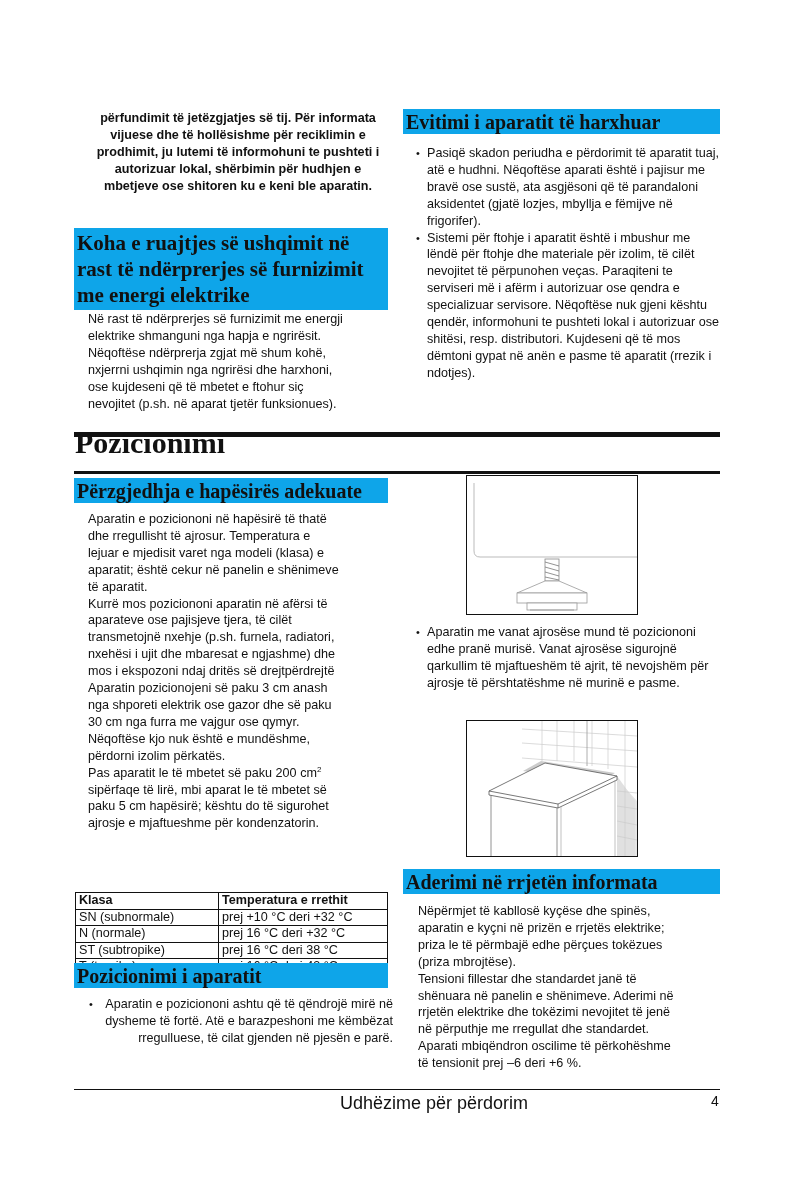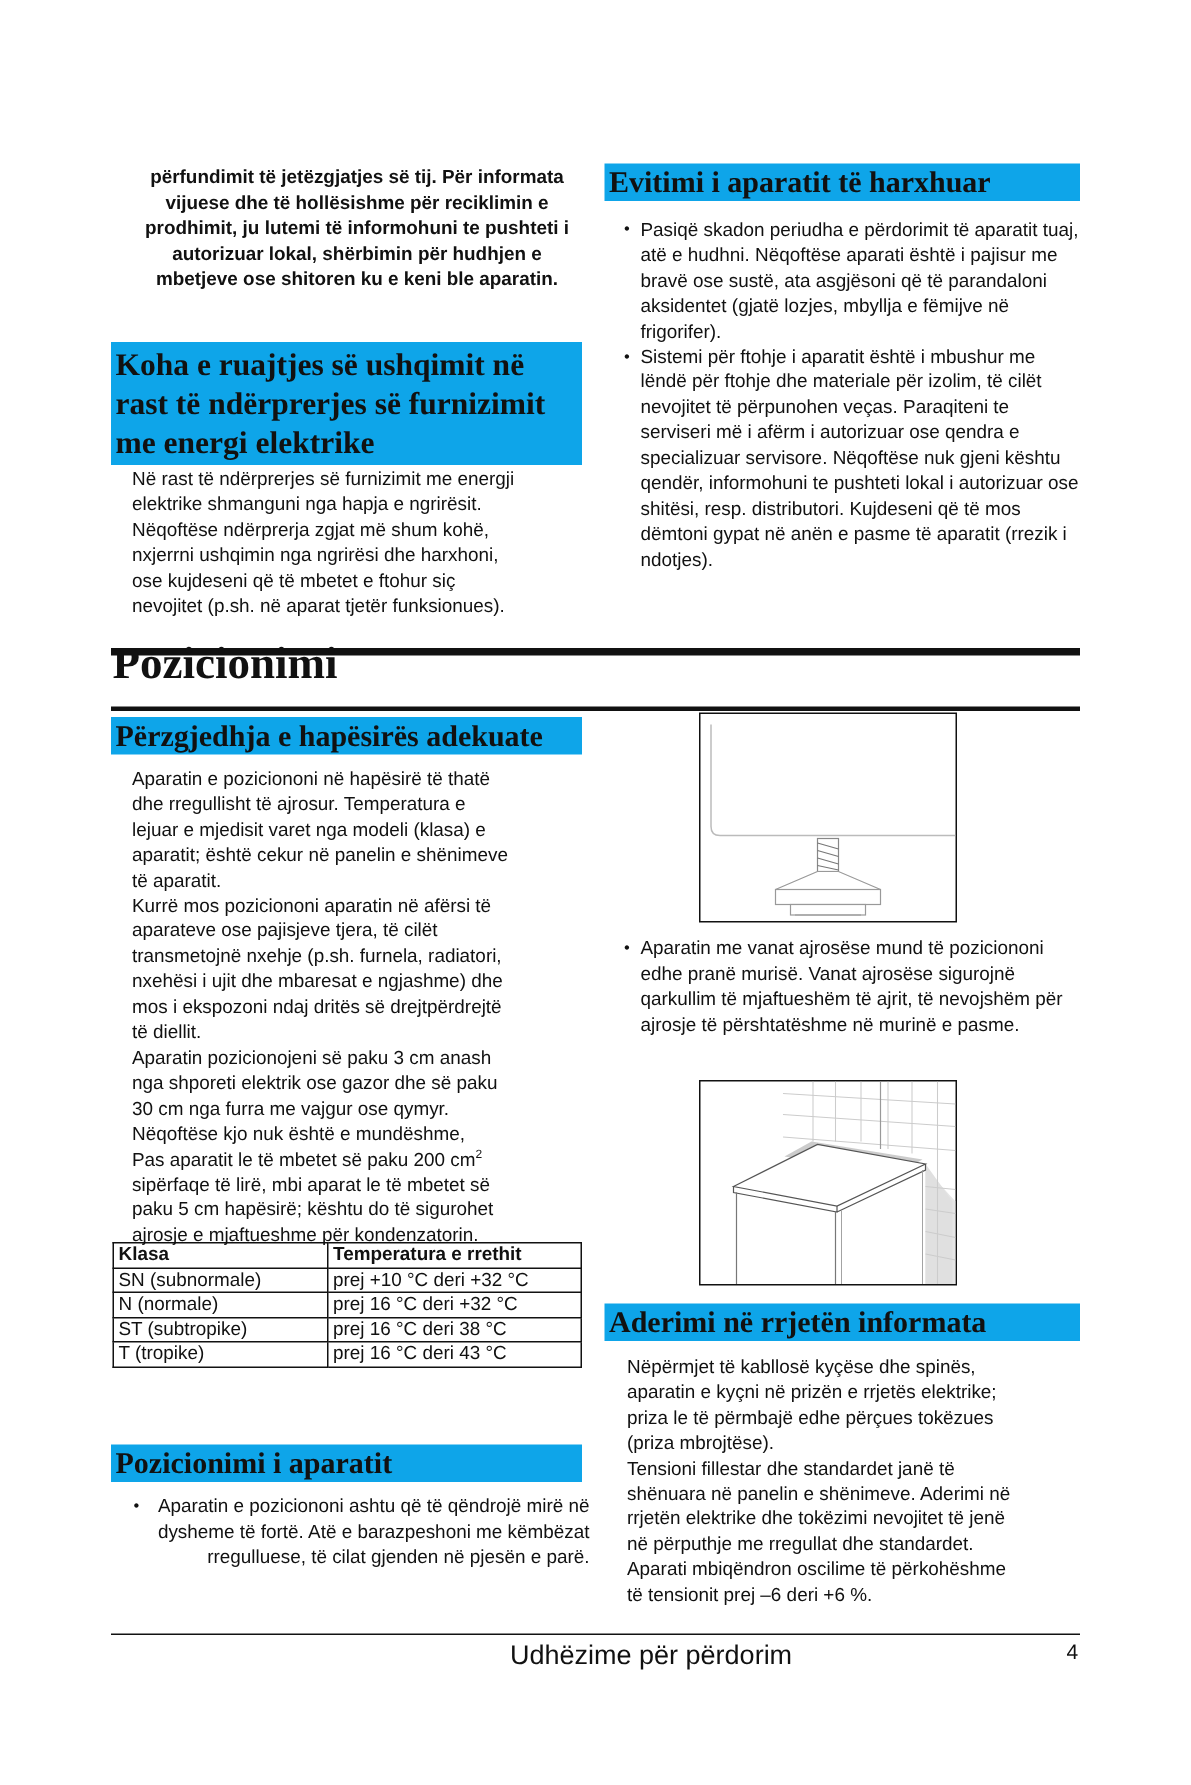--- a/index.html
+++ b/index.html
@@ -13,21 +13,21 @@
   .h2.small { font-size:20px; line-height:24px; padding:1px 4px 0 3px; }
   .h2.multi { font-size:21px; line-height:26px; padding:2px 4px 2px 3px; }
   ul.bl { list-style:none; margin:0; padding:0; }
   ul.bl li { position:relative; padding-left:12px; font-size:12.6px; line-height:16.9px; }
   ul.bl li::before { content:"\2022"; position:absolute; left:1px; top:0; font-size:11px; }
   .rule-thick { position:absolute; left:74px; width:646px; height:5px; background:#111; }
   .rule-mid { position:absolute; left:74px; width:646px; height:3px; background:#111; }
   .rule-thin { position:absolute; left:74px; width:646px; height:1px; background:#111; }
   .h1 { position:absolute; left:75px; top:428px; font-family:"Liberation Serif", serif; font-weight:bold;
         font-size:30px; line-height:30px; margin:0; }
-  table.cls { position:absolute; left:75px; top:828px; width:313px; border-collapse:collapse; font-size:12.6px; }
+  table.cls { position:absolute; left:75px; top:892px; width:313px; border-collapse:collapse; font-size:12.6px; }
   table.cls td, table.cls th { border:1px solid #111; padding:0 3px; line-height:15.5px; text-align:left; white-space:nowrap; }
   table.cls th { font-weight:bold; }
   table.cls td:first-child, table.cls th:first-child { width:136px; }
   .fig { position:absolute; border:1.5px solid #111; background:#fff; }
   sup { font-size:8px; line-height:0; }
   .footer-text { position:absolute; top:1093px; font-size:18px; }
 </style>
 </head>
 <body>
 
@@ -62,25 +62,25 @@
   <p class="p">Aparatin e poziciononi në hapësirë të thatë</p>
   <p class="p">dhe rregullisht të ajrosur. Temperatura e</p>
   <p class="p">lejuar e mjedisit varet nga modeli (klasa) e</p>
   <p class="p">aparatit; është cekur në panelin e shënimeve</p>
   <p class="p">të aparatit.</p>
   <p class="p">Kurrë mos poziciononi aparatin në afërsi të</p>
   <p class="p">aparateve ose pajisjeve tjera, të cilët</p>
   <p class="p">transmetojnë nxehje (p.sh. furnela, radiatori,</p>
   <p class="p">nxehësi i ujit dhe mbaresat e ngjashme) dhe</p>
   <p class="p">mos i ekspozoni ndaj dritës së drejtpërdrejtë</p>
-  <p class="p">të diellit.</p>
   <p class="p">Aparatin pozicionojeni së paku 3 cm anash</p>
   <p class="p">nga shporeti elektrik ose gazor dhe së paku</p>
   <p class="p">30 cm nga furra me vajgur ose qymyr.</p>
   <p class="p">Nëqoftëse kjo nuk është e mundëshme,</p>
+  <p class="p">përdorni izolim përkatës.</p>
   <p class="p"><span>Pas aparatit le të mbetet së paku 200 cm</span><sup>2</sup></p>
   <p class="p">sipërfaqe të lirë, mbi aparat le të mbetet së</p>
   <p class="p">paku 5 cm hapësirë; kështu do të sigurohet</p>
   <p class="p">ajrosje e mjaftueshme për kondenzatorin.</p>
 </div>
 
 <table class="cls">
   <tbody>
       <tr>
     <th>Klasa</th>

